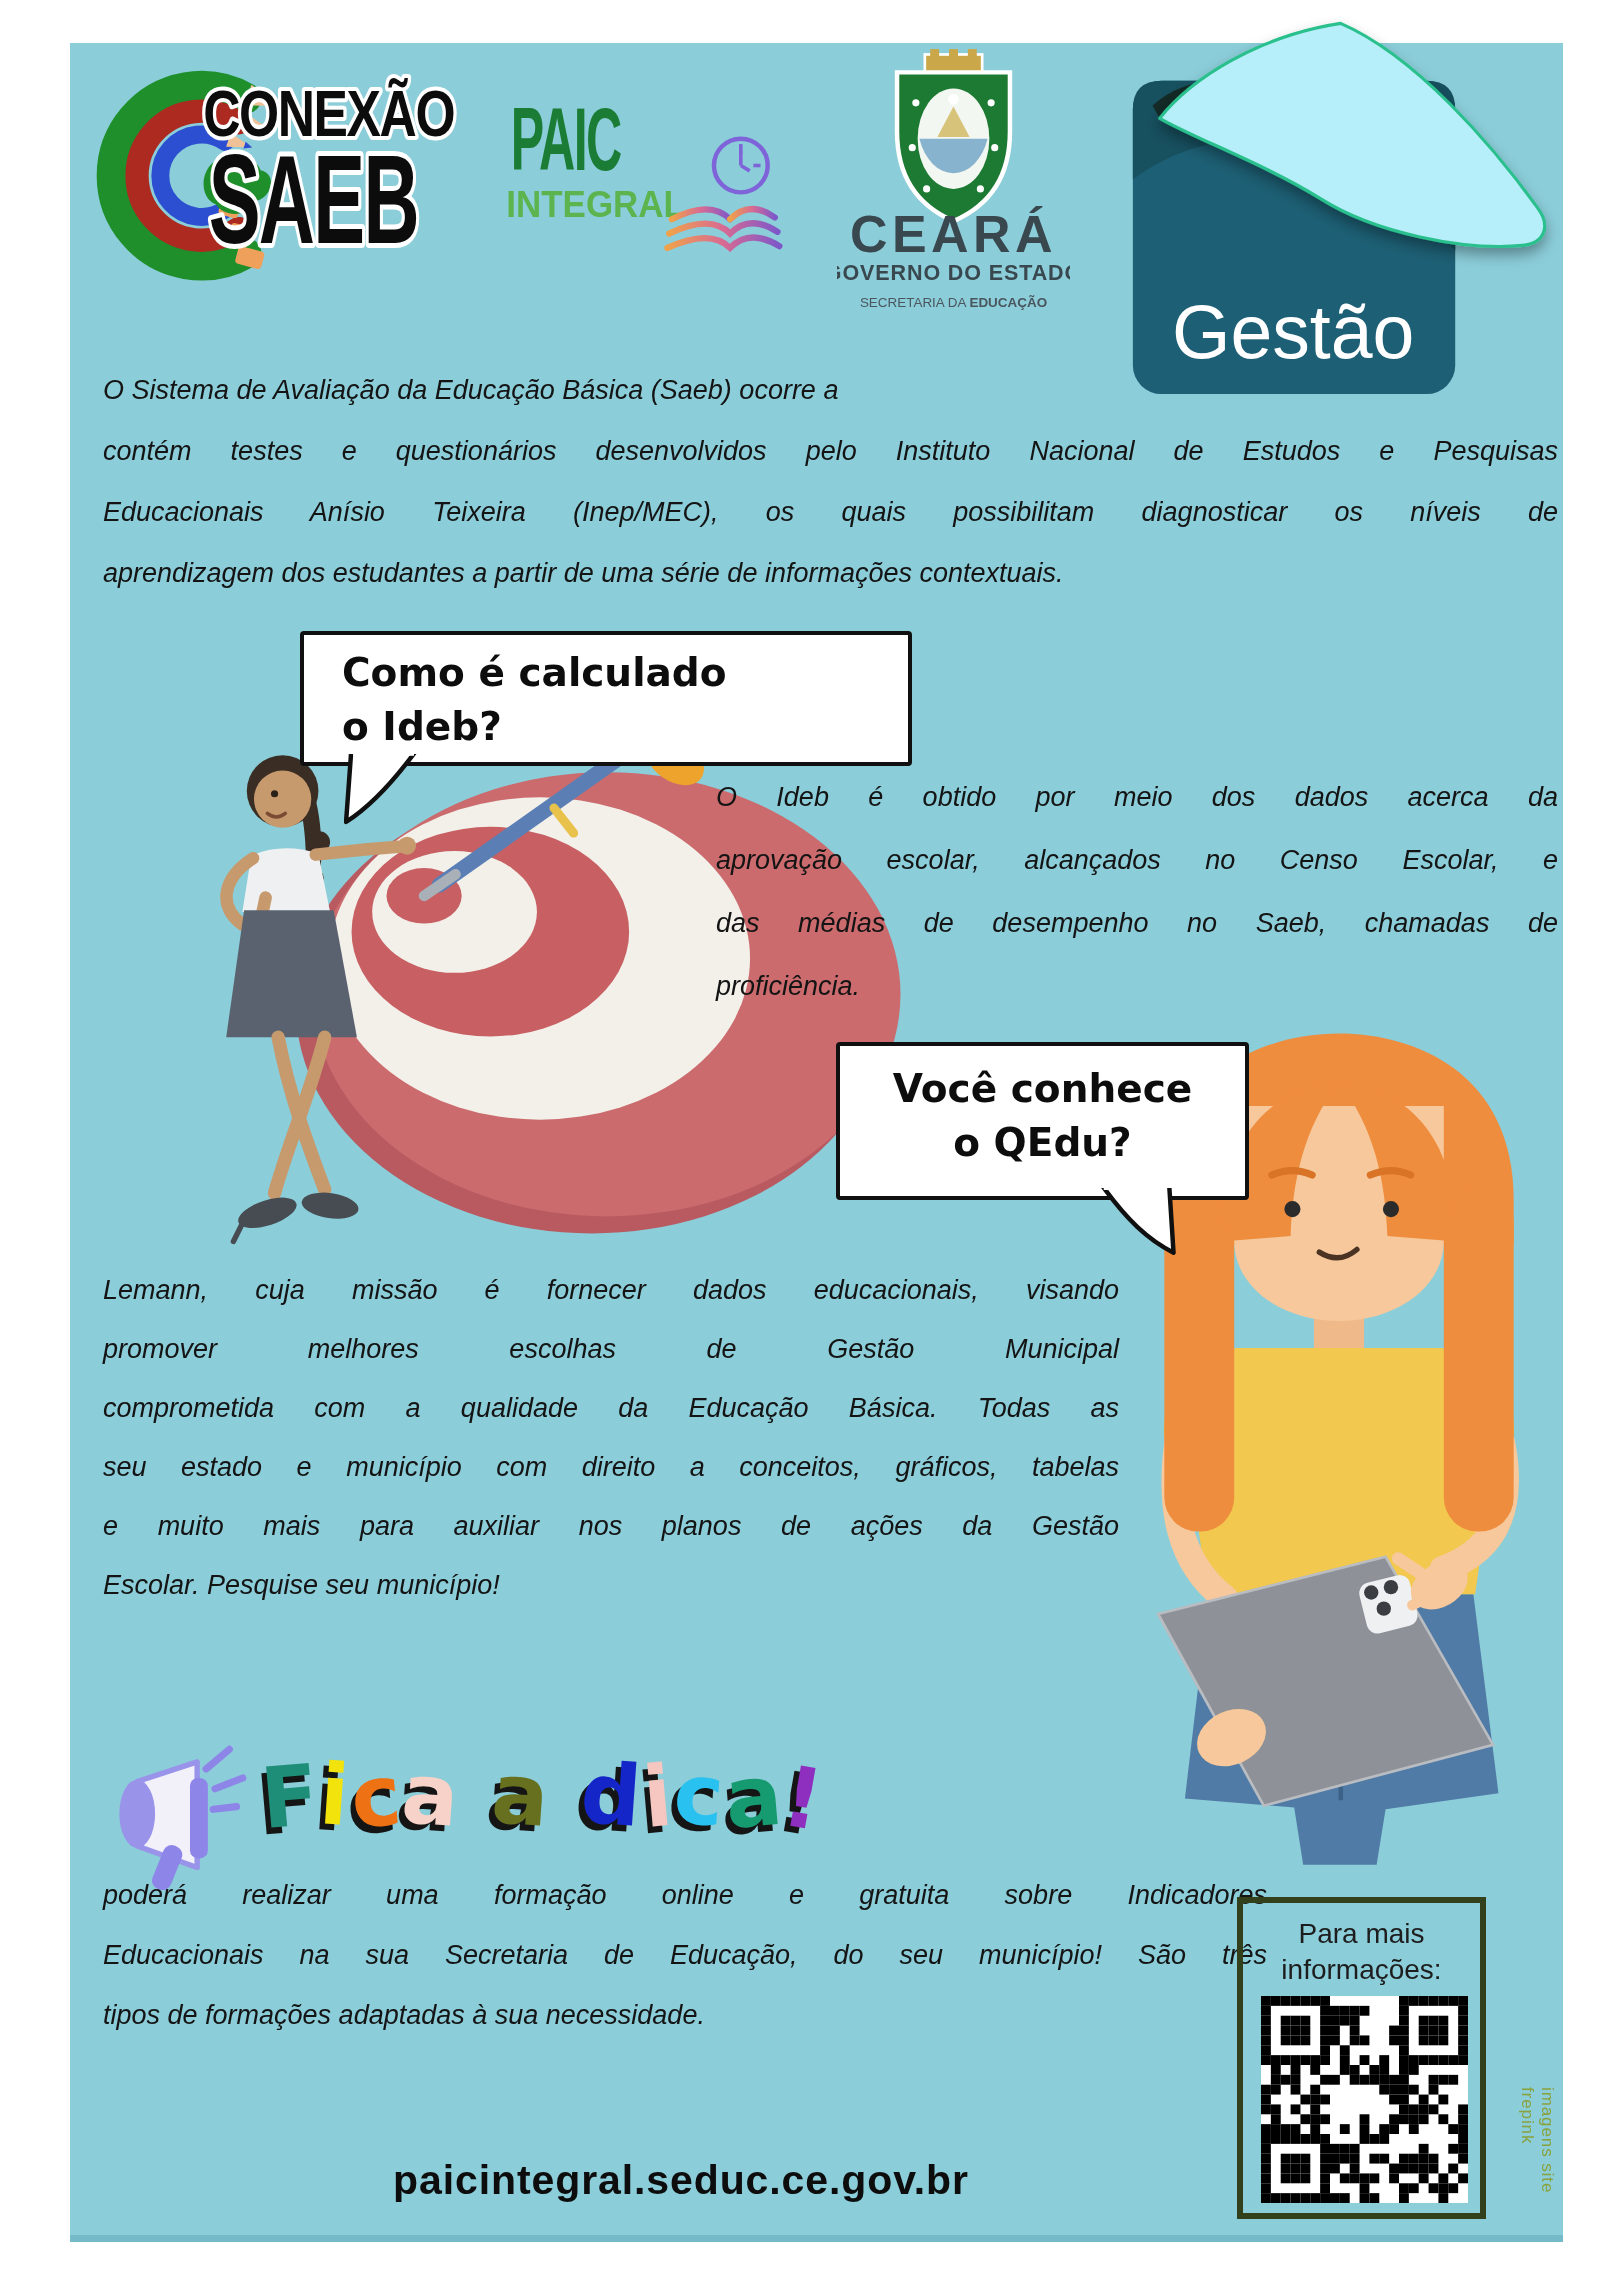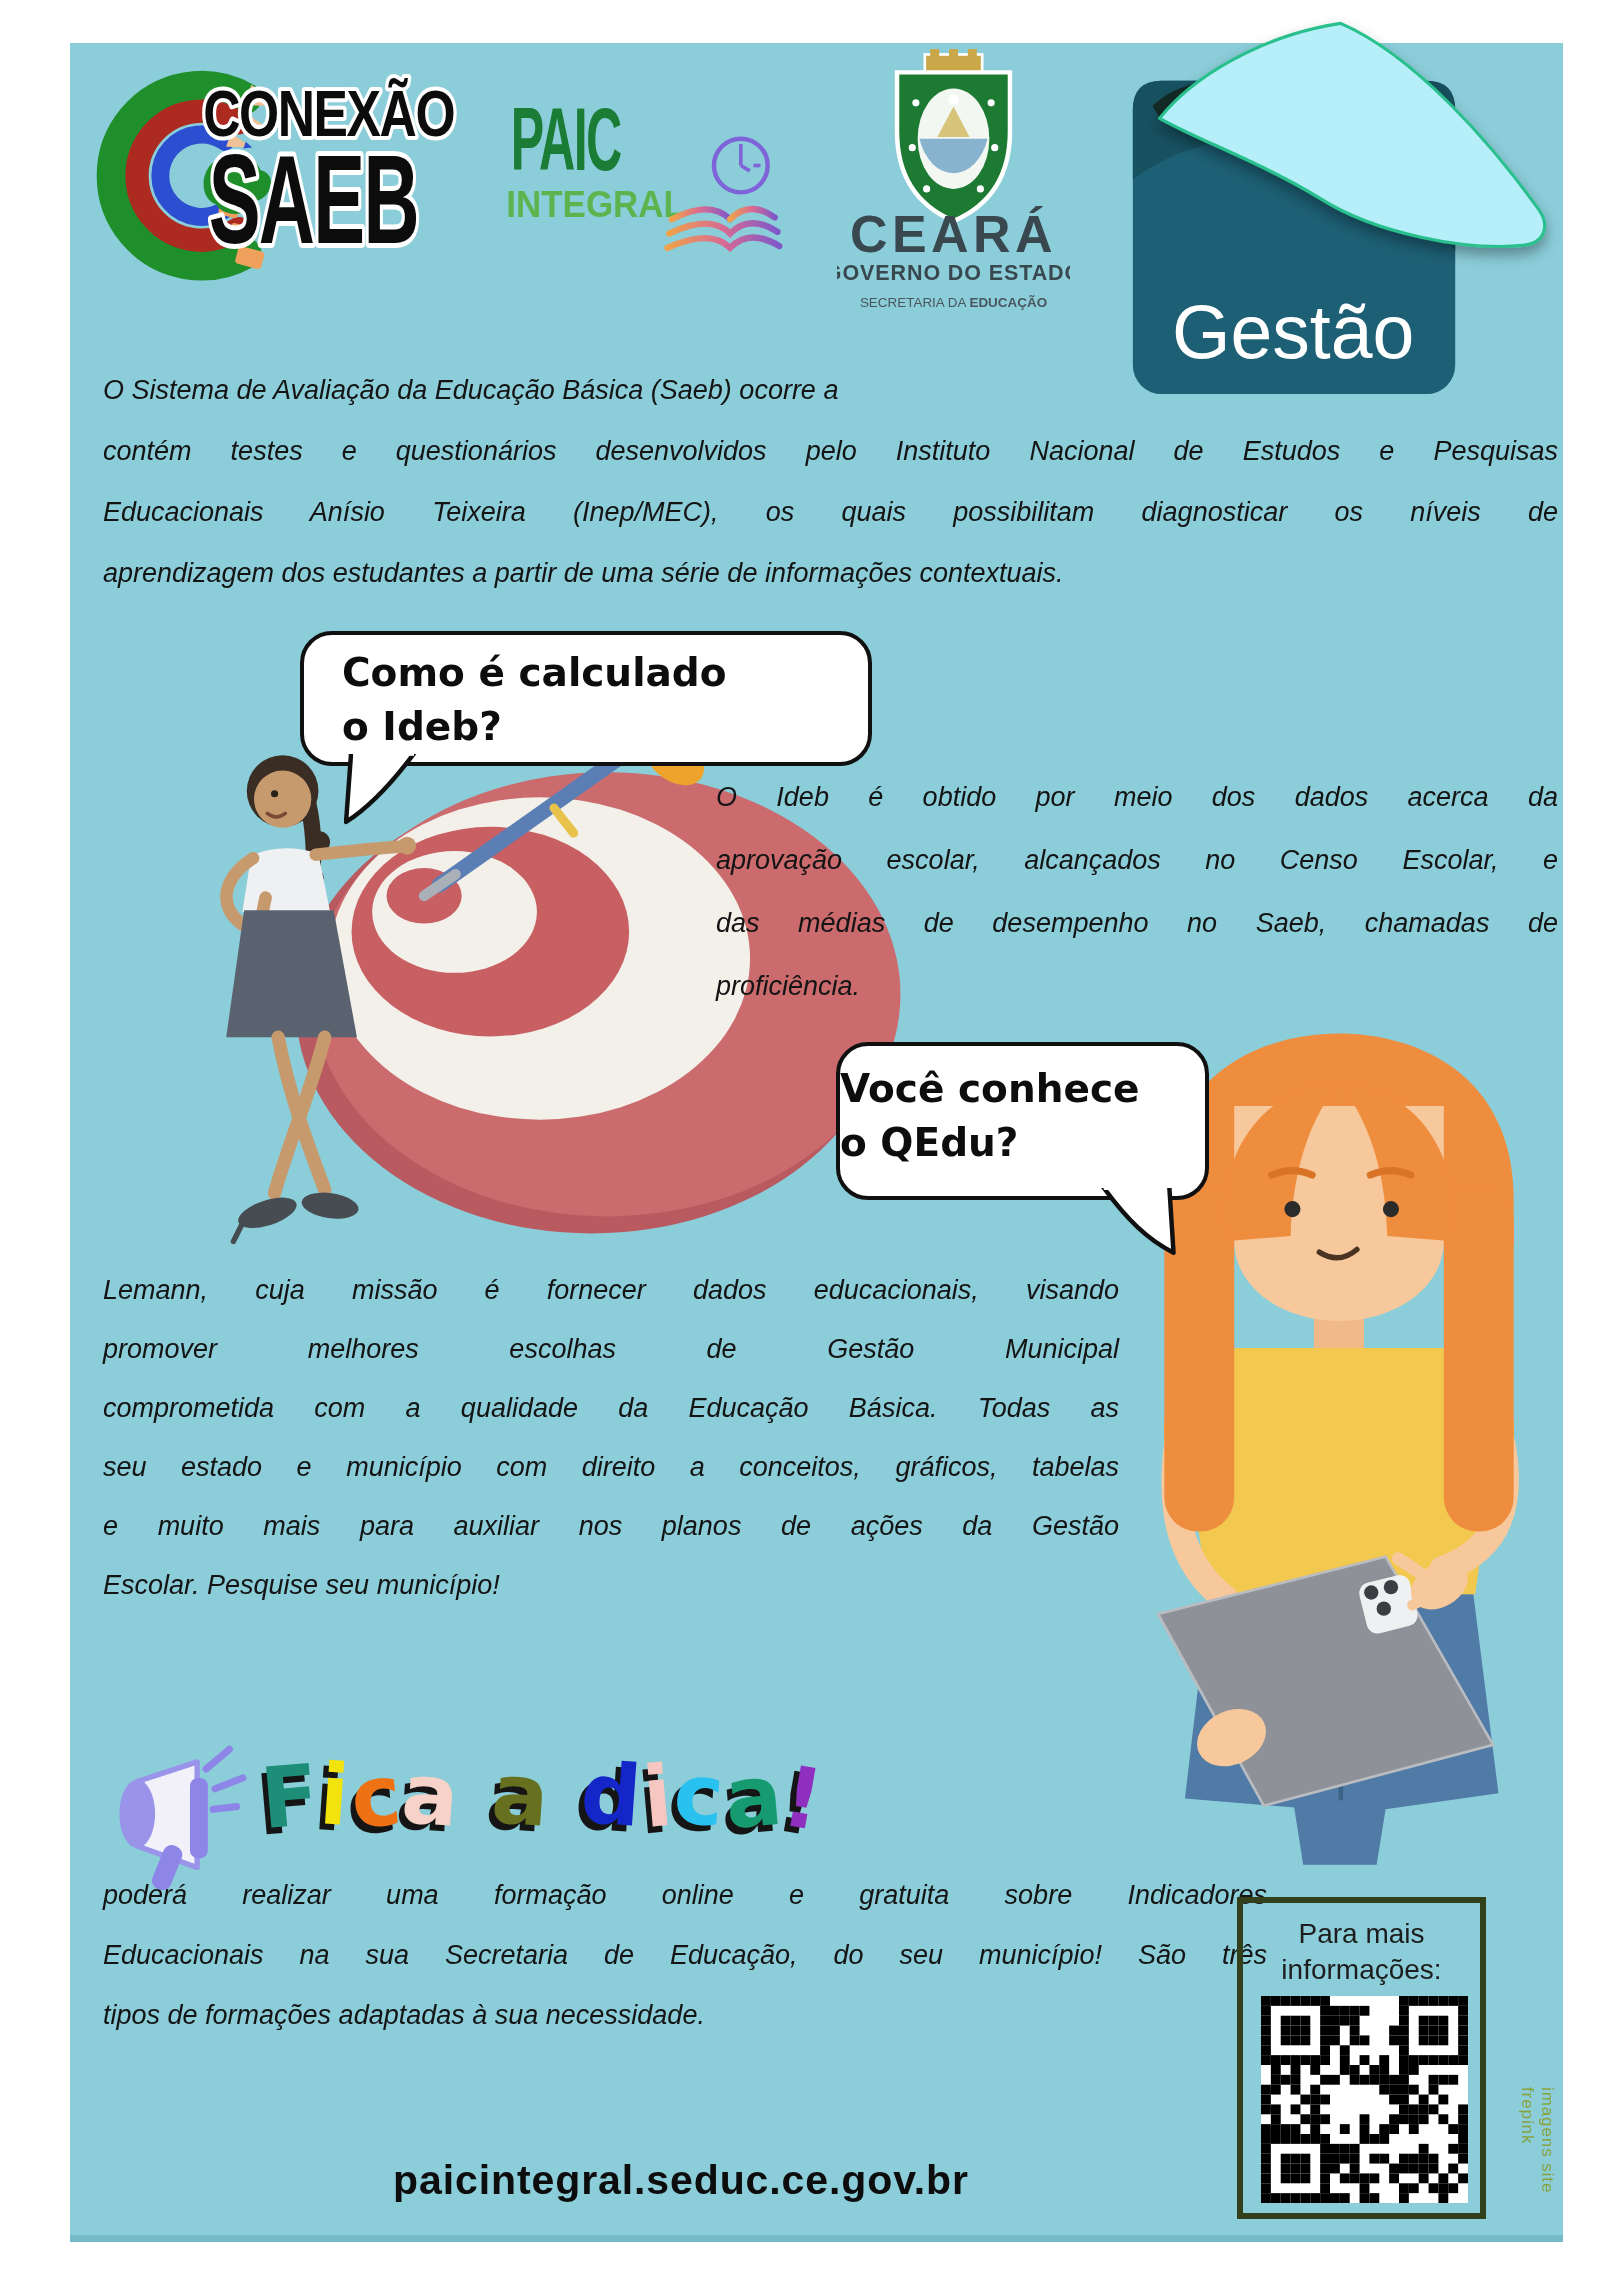--- a/index.html
+++ b/index.html
@@ -5,21 +5,21 @@
   html,body{margin:0;padding:0;background:#ffffff;}
   #page{position:relative;width:1622px;height:2293px;background:#ffffff;overflow:hidden;
         font-family:"Liberation Sans",sans-serif;color:#161616;}
   .abs{position:absolute;}
   #poster{left:70px;top:43px;width:1493px;height:2192px;background:#8bcdd9;border-bottom:7.2px solid #74bac9;}
   
   .para{font-size:27px;line-height:61px;color:#141414;font-style:italic;}
   .pline{white-space:nowrap;}
   .jl{text-align:justify;text-align-last:justify;white-space:normal;}
   
-  .bubble{background:#fff;border:4.5px solid #101010;border-radius:32px;}
+  .bubble{background:#fff;border:4.5px solid #101010;border-radius:4px;padding-left:40px;}
   .btext{font-family:"DejaVu Sans",sans-serif;font-weight:800;font-size:39px;line-height:54px;color:#0d0d0d;}
   .bline{white-space:nowrap;}
   .tail{position:absolute;}
   
   .fica{white-space:pre;font-family:"DejaVu Sans",sans-serif;font-weight:800;font-size:84px;
         text-shadow:-5.4px 6.3px 0 #151515;}
   .flet{display:inline-block;margin:0 0.9px;}
   .flet:nth-child(odd){transform:rotate(-5deg) translateY(1.8px);}
   .flet:nth-child(even){transform:rotate(4deg);}
   .flet:last-child{transform:rotate(10deg) translateY(3.6px);}
@@ -229,21 +229,21 @@
 
     <ellipse cx="160" cy="800" rx="40" ry="30" transform="rotate(-25 160 800)" fill="#f6c89b"></ellipse>
     <g>
       <ellipse cx="392" cy="630" rx="34" ry="24" transform="rotate(-30 392 630)" fill="#f6c89b"></ellipse>
       <line x1="370" y1="616" x2="346" y2="600" stroke="#f6c89b" stroke-width="14" stroke-linecap="round"></line>
       <line x1="386" y1="640" x2="362" y2="652" stroke="#f6c89b" stroke-width="12" stroke-linecap="round"></line>
     </g>
   </svg>
 
   <div class="abs bubble" style="left:836px;top:1042px;width:365px;height:150px;">
-    <div class="btext abs" style="left:0;top:16px;width:100%;text-align:left;">
+    <div class="btext abs" style="left:0;top:16px;width:100%;text-align:center;">
         <div class="bline">Você conhece</div>
         <div class="bline">o QEdu?</div>
       </div>
     <svg class="tail" style="left:253px;top:142px;" width="85" height="72" viewBox="0 0 95 80">
       <path d="M 85 -6 L 8 -6 C 38 36 62 58 90 72 Z" fill="#ffffff" stroke="#101010" stroke-width="5" stroke-linejoin="round"></path>
       <rect x="12" y="-6" width="70" height="8" fill="#ffffff"></rect>
     </svg>
   </div>
 
   <div class="abs para" style="left:103px;top:1261px;width:1016px;line-height:59px;">

